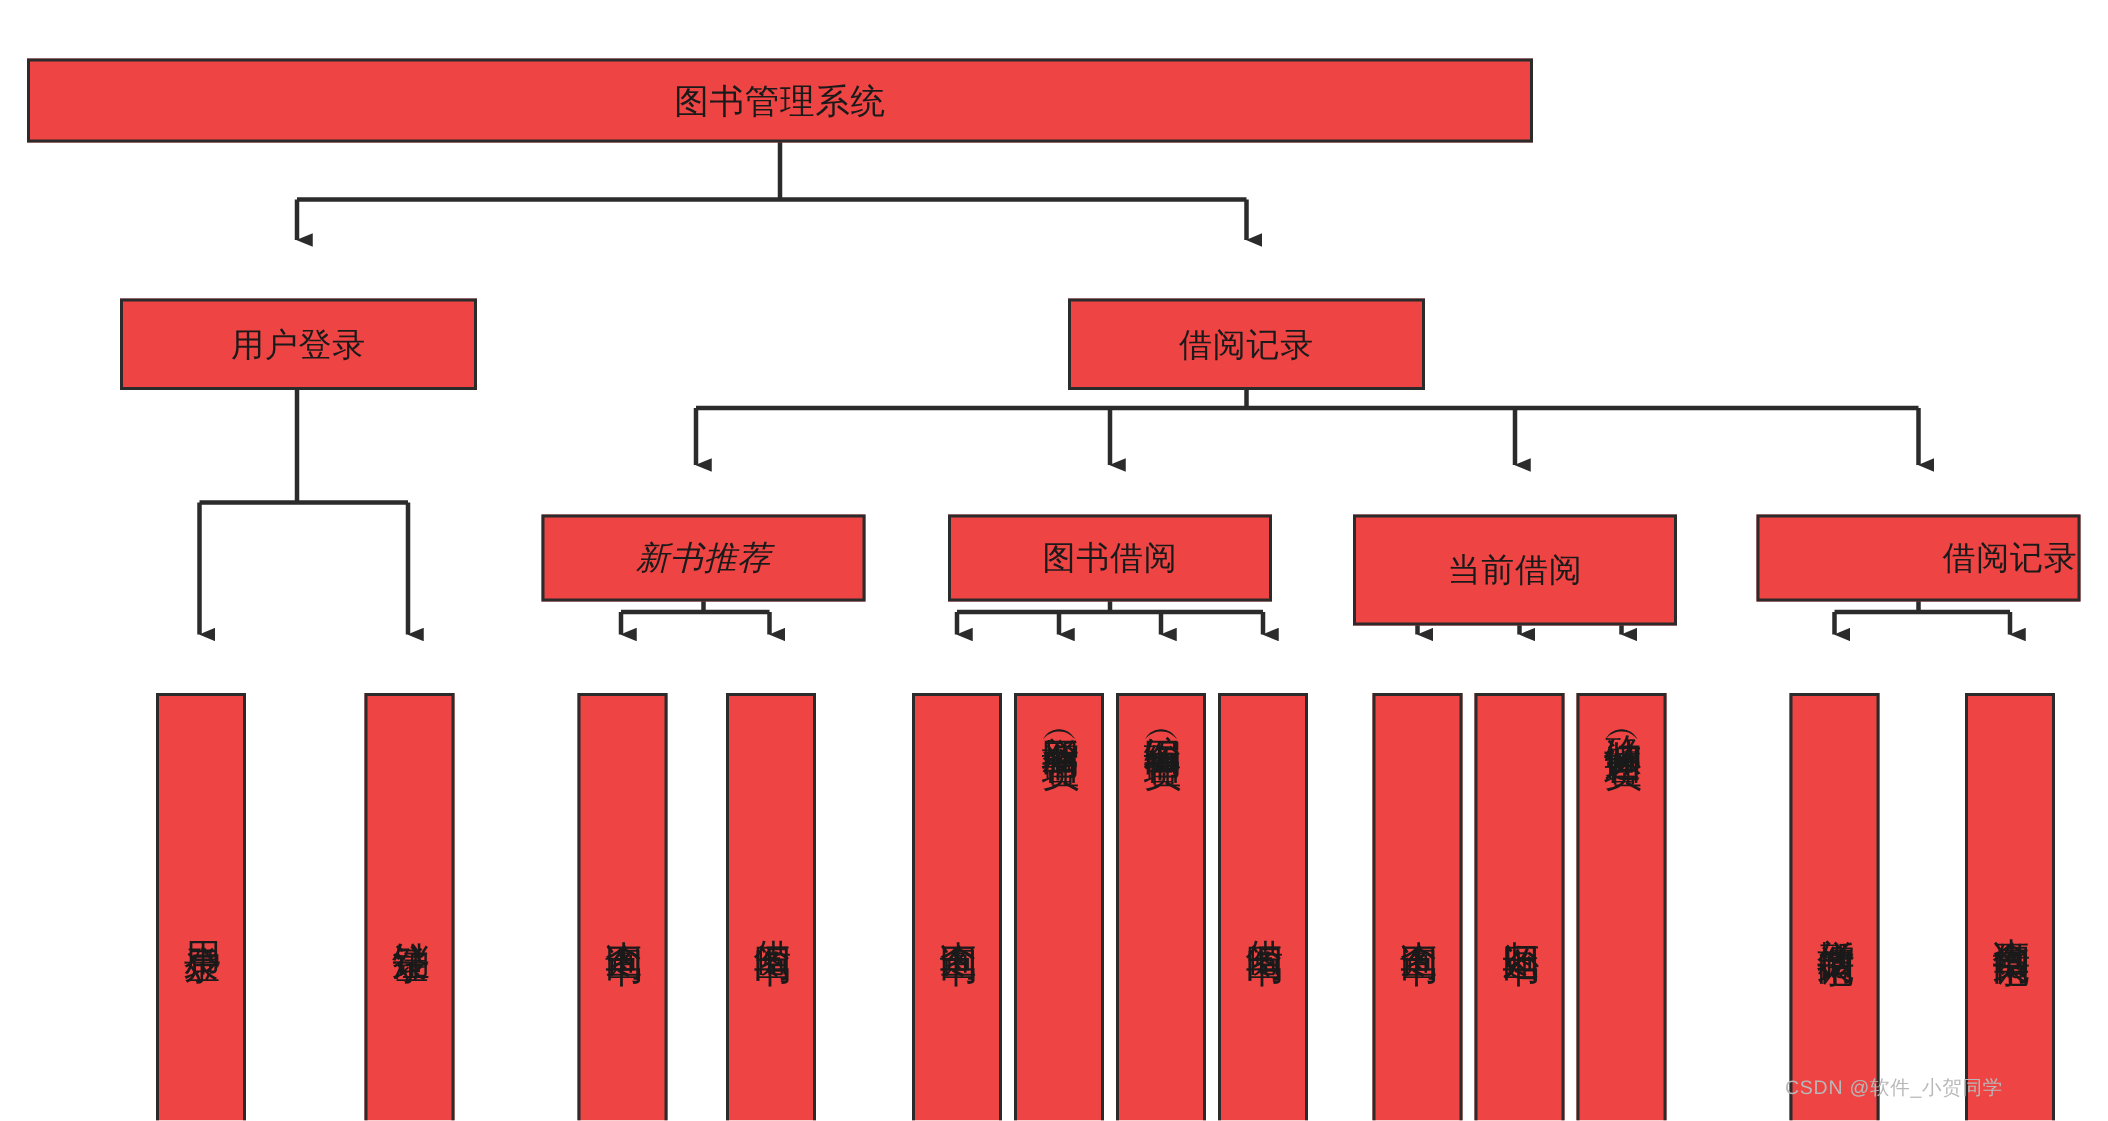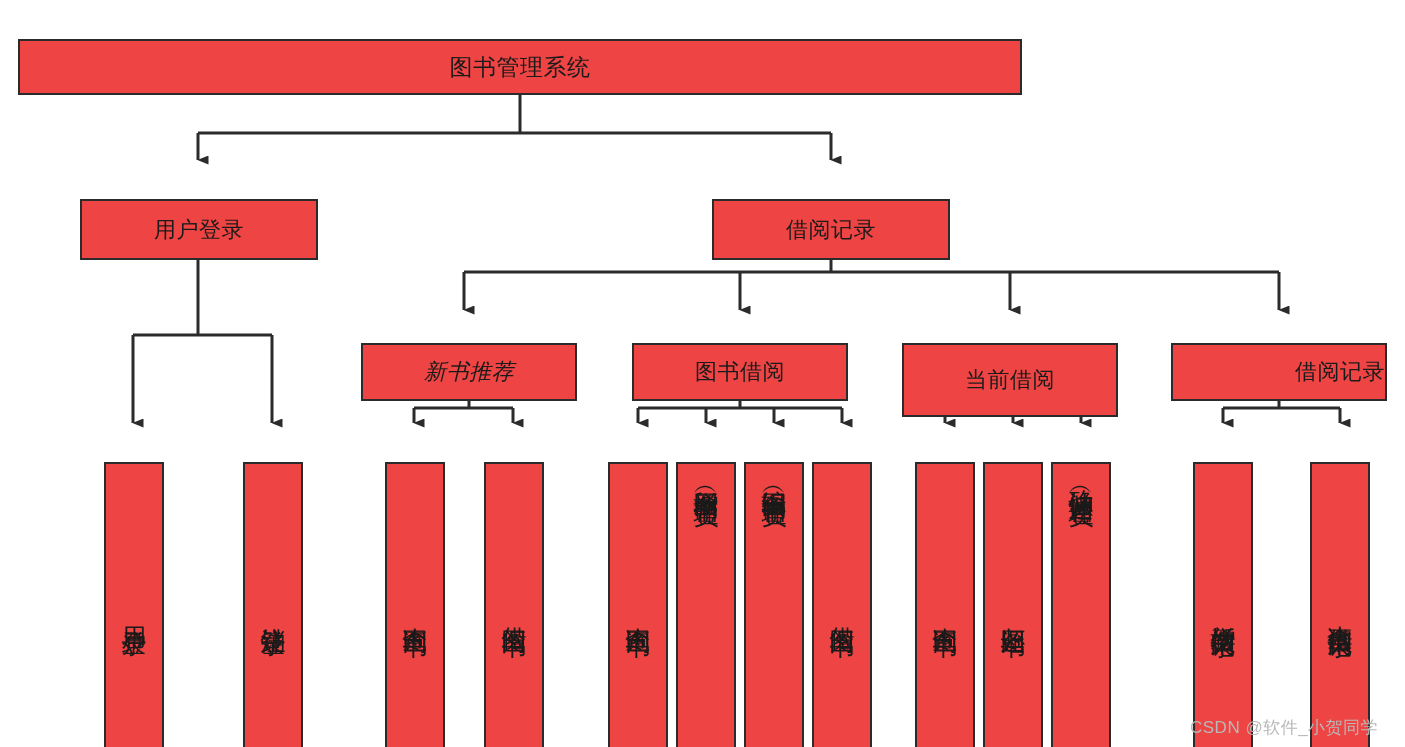--- a/index.html
+++ b/index.html
@@ -62,21 +62,21 @@
   .node.vert .node-label {
     writing-mode: vertical-rl;
     text-orientation: upright;
     font-size: 25px;
     line-height: 1.08;
     letter-spacing: 2px;
     white-space: nowrap;
   }
   .watermark {
     position: absolute;
-    font-size: 17px;
+    font-size: 13px;
     color: #b8b8b8;
     white-space: nowrap;
     letter-spacing: 0.5px;
     pointer-events: none;
   }
 </style>
 </head>
 <body>
 
 <div id="diagram-root">

